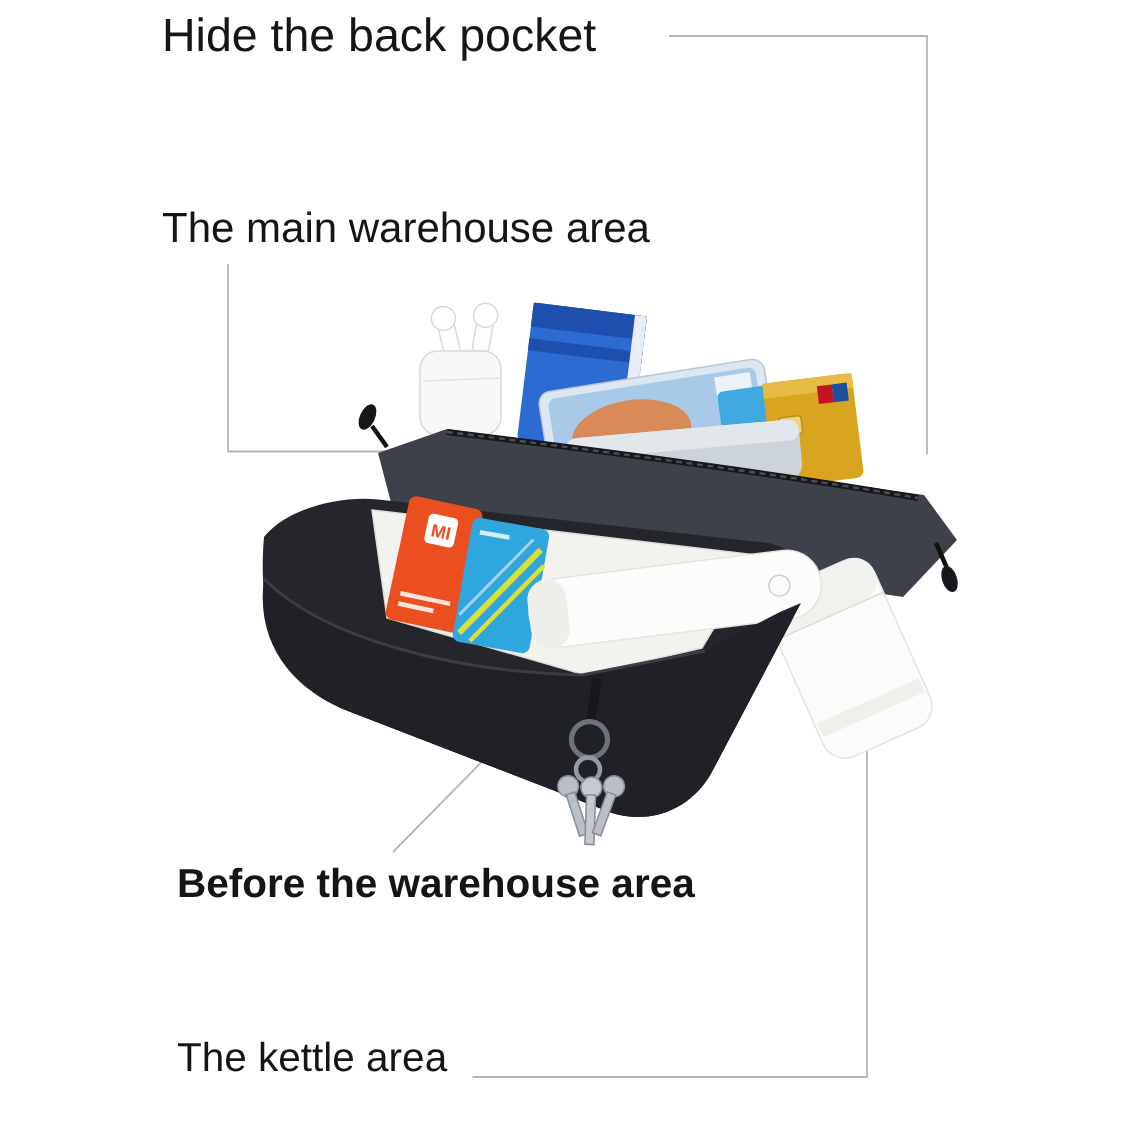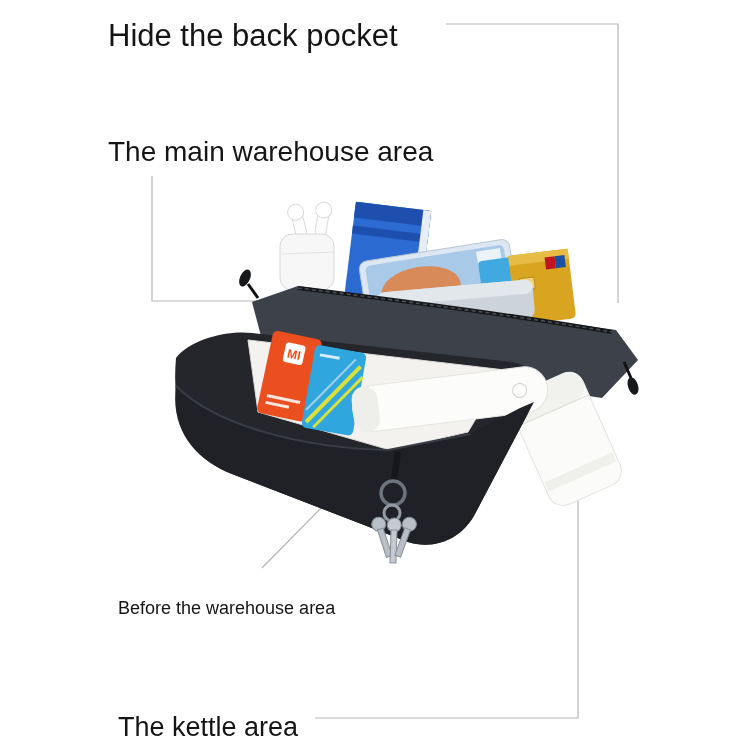--- a/index.html
+++ b/index.html
@@ -4,24 +4,24 @@
 <style>
   html,body{margin:0;padding:0;}
   body{
     width:750px;height:750px;position:relative;background:#ffffff;
     font-family:"Liberation Sans", sans-serif;overflow:hidden;
   }
   .label{
     position:absolute;color:#151515;white-space:nowrap;
     font-family:"Liberation Sans", sans-serif;font-weight:400;
   }
-  #label-back-pocket{left:108px;top:6px;font-size:31px;margin-top:12px;}
+  #label-back-pocket{left:108px;top:6px;font-size:31px;}
   #label-main-warehouse{left:108px;top:136px;font-size:28px;text-align:center;}
-  #label-front-warehouse{left:118px;top:598px;font-size:18px;}
-  #label-kettle{left:118px;top:712px;font-size:27px;}
+  #label-front-warehouse{left:118px;top:574px;font-size:27px;font-weight:bold;}
+  #label-kettle{left:118px;top:690px;font-size:27px;}
   #scene{position:absolute;left:0;top:0;}
 </style>
 </head>
 <body>
 
 <svg id="scene" width="750" height="750" viewBox="0 0 750 750">
 
   <g stroke="#b5b5b5" stroke-width="1.2" fill="none">
     <path d="M446,24 H618 V303"></path>
     <path d="M152,176 V301 H366"></path>

